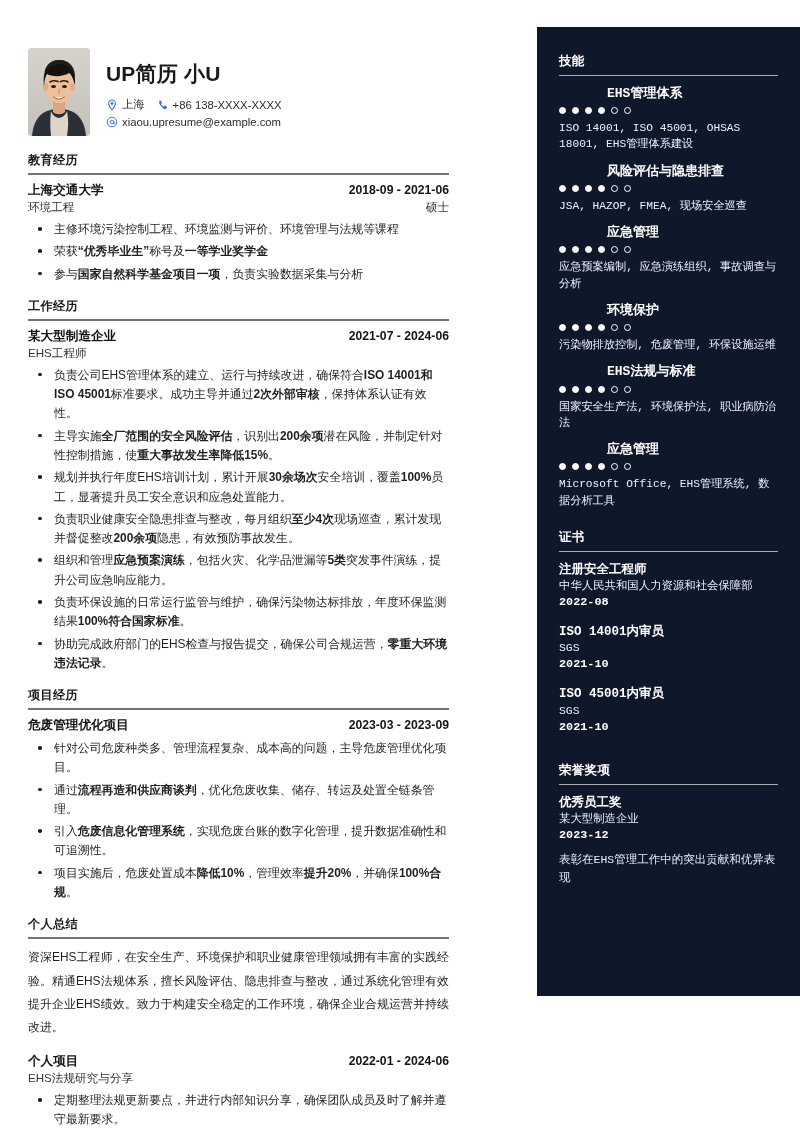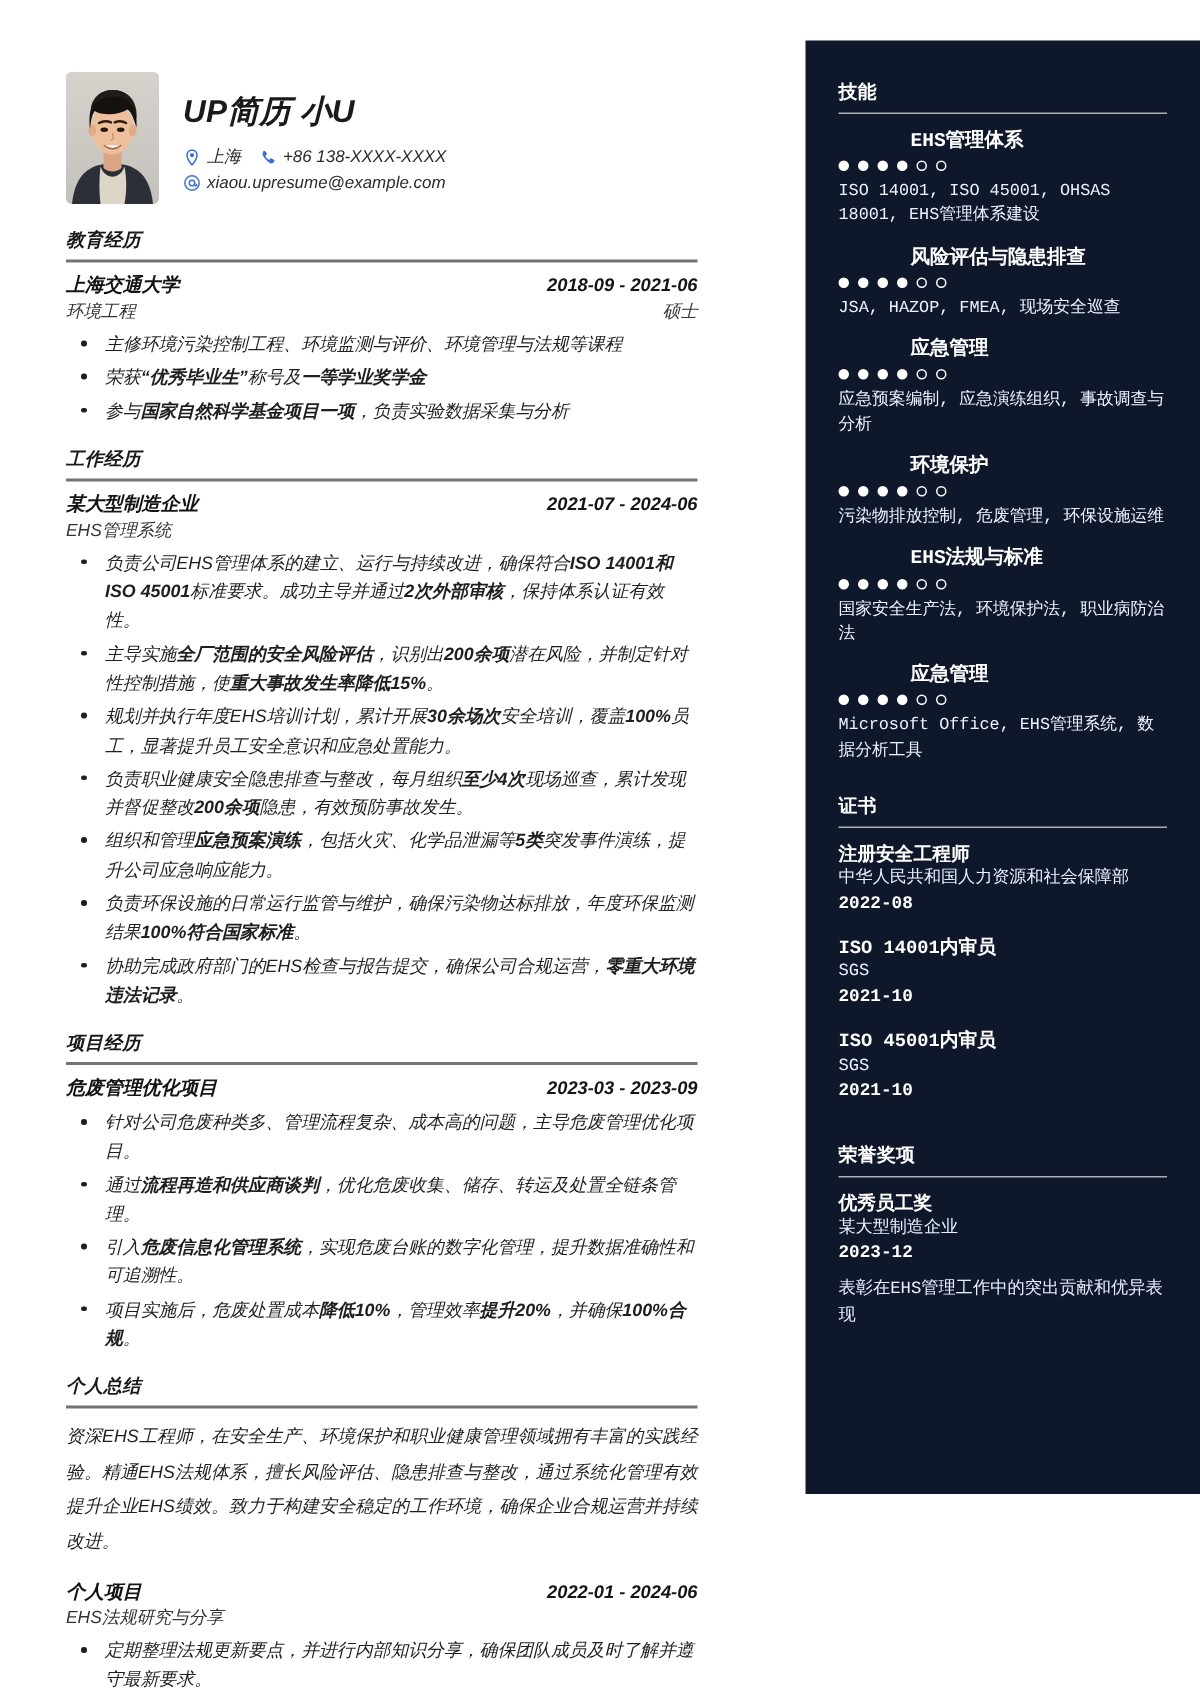--- a/index.html
+++ b/index.html
@@ -65,24 +65,23 @@
   .side-block-note {
     font-size: 11.5px; color: #e9efff; line-height: 1.62;
     margin-top: 7px;
   }
   .sec-gap { height: 9px; }
   .sec-gap-lg { height: 13px; }
 
   
   .main {
     position: absolute;
-    left: 16px; top: 0;
+    left: 0; top: 0;
     width: 471px; height: 1130px;
     padding: 48px 22px 10px 28px;
-    font-style: italic;
   }
 
   
   .header { display: flex; align-items: flex-start; gap: 16px; margin-bottom: 16px; }
   .photo {
     width: 62px; height: 88px; border-radius: 4px;
     flex: 0 0 62px; overflow: hidden; position: relative;
     background: #cfcdc8;
   }
   .photo svg { display: block; width: 100%; height: 100%; }
@@ -236,21 +235,21 @@
     </div>
 
     <div class="sec">
       <div class="sec-title">工作经历</div>
       <div class="entry">
         <div class="erow">
           <span class="eorg">某大型制造企业</span>
           <span class="edate">2021-07 - 2024-06</span>
         </div>
         <div class="erow2">
-          <span class="erole">EHS管理系统</span>
+          <span class="erole">EHS工程师</span>
           <span class="edeg"></span>
         </div>
         <ul class="bullets">
             <li>负责公司EHS管理体系的建立、运行与持续改进，确保符合<b>ISO 14001和ISO 45001</b>标准要求。成功主导并通过<b>2次外部审核</b>，保持体系认证有效性。</li>
             <li>主导实施<b>全厂范围的安全风险评估</b>，识别出<b>200余项</b>潜在风险，并制定针对性控制措施，使<b>重大事故发生率降低15%</b>。</li>
             <li>规划并执行年度EHS培训计划，累计开展<b>30余场次</b>安全培训，覆盖<b>100%</b>员工，显著提升员工安全意识和应急处置能力。</li>
             <li>负责职业健康安全隐患排查与整改，每月组织<b>至少4次</b>现场巡查，累计发现并督促整改<b>200余项</b>隐患，有效预防事故发生。</li>
             <li>组织和管理<b>应急预案演练</b>，包括火灾、化学品泄漏等<b>5类</b>突发事件演练，提升公司应急响应能力。</li>
             <li>负责环保设施的日常运行监管与维护，确保污染物达标排放，年度环保监测结果<b>100%符合国家标准</b>。</li>
             <li>协助完成政府部门的EHS检查与报告提交，确保公司合规运营，<b>零重大环境违法记录</b>。</li>

